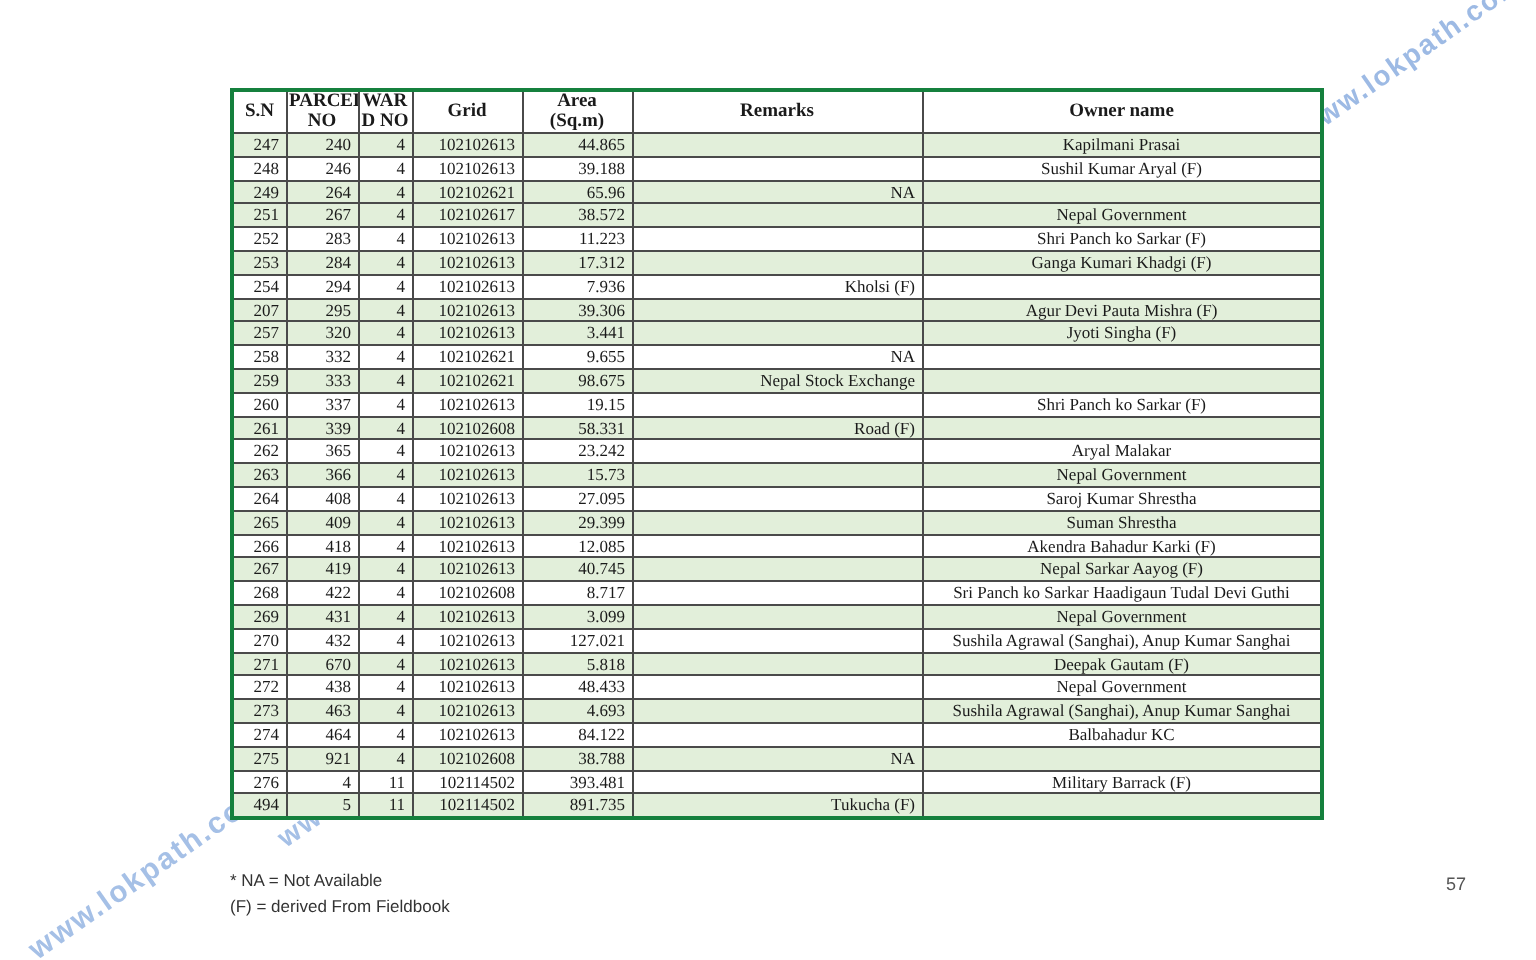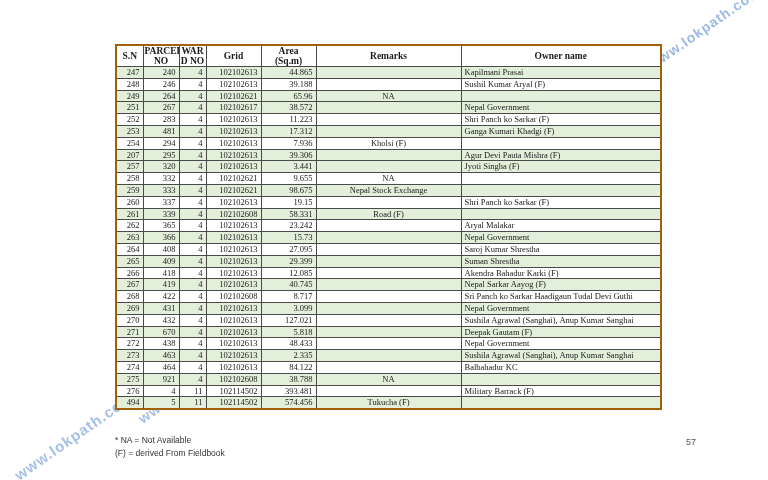--- a/index.html
+++ b/index.html
@@ -4,49 +4,49 @@
 <style>
   html,body{margin:0;padding:0;}
   .page{
     position:relative; width:768px; height:480px; background:#ffffff;
     overflow:hidden; font-family:"Liberation Serif", serif;
   }
   
   table.parcel{
     position:absolute; left:115px; top:44px; width:545px;
     border-collapse:collapse; table-layout:fixed;
-    border:2px solid #a16207;
+    border:2px solid #15803d;
   }
   table.parcel th, table.parcel td{
     border:1px solid #4a4a4a; overflow:hidden; white-space:nowrap;
     color:#1a1a1a;
   }
   table.parcel th{
     font-size:9.5px; font-weight:bold; text-align:center; vertical-align:middle;
     height:20px; line-height:10px; padding:0 1px; white-space:pre-line;
     background:#ffffff;
   }
   table.parcel td{
     font-size:8.5px; height:10.6px; line-height:10.8px; padding:0 3px;
     background:#ffffff;
   }
   table.parcel tr.alt td{ background:#e2efda; }
   td.c0, td.c1, td.c2, td.c3, td.c4{ text-align:right; }
-  td.c5{ text-align:center;margin-top:33px; }
-  td.c6{ text-align:left; }
+  td.c5{ text-align:right;margin-top:33px; }
+  td.c6{ text-align:center; }
   col.c0{width:27px;} col.c1{width:36px;} col.c2{width:27px;}
   col.c3{width:55px;} col.c4{width:55px;} col.c5{width:145px;} col.c6{width:200px;}
   
   .footnotes{
     position:absolute; left:115px; top:434px;
     font-family:"Liberation Sans", sans-serif; font-size:8.5px;
     color:#333333; line-height:13px;
   }
   .pagenum{
-    position:absolute; left:686px; top:437px;
+    position:absolute; left:723px; top:437px;
     font-family:"Liberation Sans", sans-serif; font-size:9px; color:#555555;
   }
   
   .wm{
     position:absolute; font-family:"Liberation Sans", sans-serif; font-weight:bold;
     transform:rotate(-35deg); transform-origin:0 50%;
     letter-spacing:1px; pointer-events:none; white-space:nowrap;
   }
   .wm1{ left:16px;  top:468px; font-size:15px; opacity:0.5; }
   .wm2{ left:140px; top:412px; font-size:14px; opacity:0.5; }
@@ -132,21 +132,21 @@
           <td class="c0">252</td>
           <td class="c1">283</td>
           <td class="c2">4</td>
           <td class="c3">102102613</td>
           <td class="c4">11.223</td>
           <td class="c5"></td>
           <td class="c6">Shri Panch ko Sarkar (F)</td>
         </tr>
         <tr class="alt">
           <td class="c0">253</td>
-          <td class="c1">481</td>
+          <td class="c1">284</td>
           <td class="c2">4</td>
           <td class="c3">102102613</td>
           <td class="c4">17.312</td>
           <td class="c5"></td>
           <td class="c6">Ganga Kumari Khadgi (F)</td>
         </tr>
         <tr>
           <td class="c0">254</td>
           <td class="c1">294</td>
           <td class="c2">4</td>
@@ -306,21 +306,21 @@
           <td class="c3">102102613</td>
           <td class="c4">48.433</td>
           <td class="c5"></td>
           <td class="c6">Nepal Government</td>
         </tr>
         <tr class="alt">
           <td class="c0">273</td>
           <td class="c1">463</td>
           <td class="c2">4</td>
           <td class="c3">102102613</td>
-          <td class="c4">2.335</td>
+          <td class="c4">4.693</td>
           <td class="c5"></td>
           <td class="c6">Sushila Agrawal (Sanghai), Anup Kumar Sanghai</td>
         </tr>
         <tr>
           <td class="c0">274</td>
           <td class="c1">464</td>
           <td class="c2">4</td>
           <td class="c3">102102613</td>
           <td class="c4">84.122</td>
           <td class="c5"></td>
@@ -342,21 +342,21 @@
           <td class="c3">102114502</td>
           <td class="c4">393.481</td>
           <td class="c5"></td>
           <td class="c6">Military Barrack (F)</td>
         </tr>
         <tr class="alt">
           <td class="c0">494</td>
           <td class="c1">5</td>
           <td class="c2">11</td>
           <td class="c3">102114502</td>
-          <td class="c4">574.456</td>
+          <td class="c4">891.735</td>
           <td class="c5">Tukucha (F)</td>
           <td class="c6"></td>
         </tr>
       </tbody>
   </table>
 
   <div class="footnotes">
     <div>* NA = Not Available</div>
     <div>(F) = derived From Fieldbook</div>
   </div>

